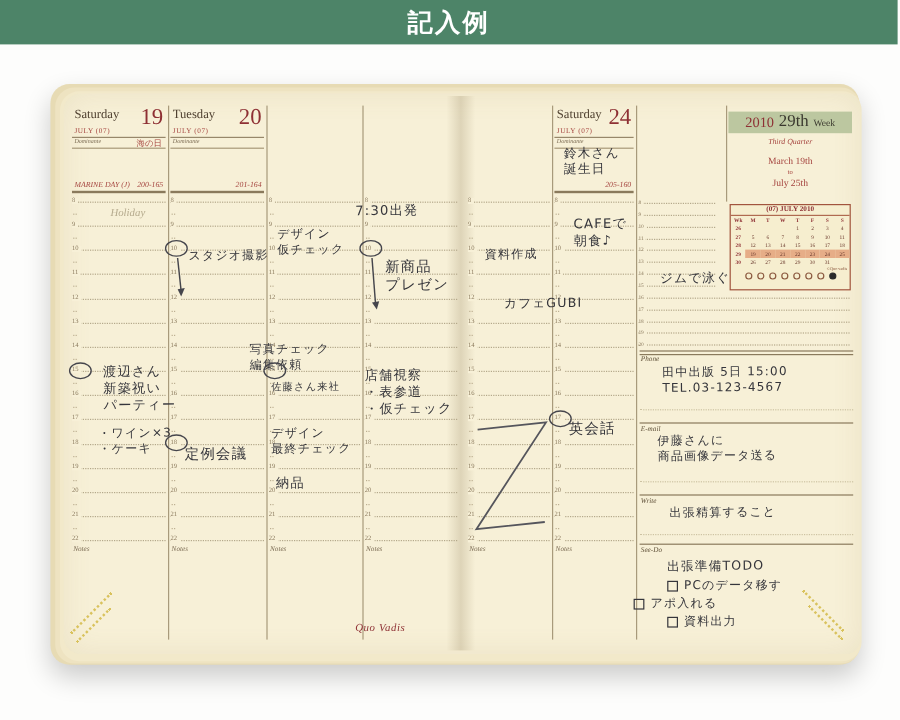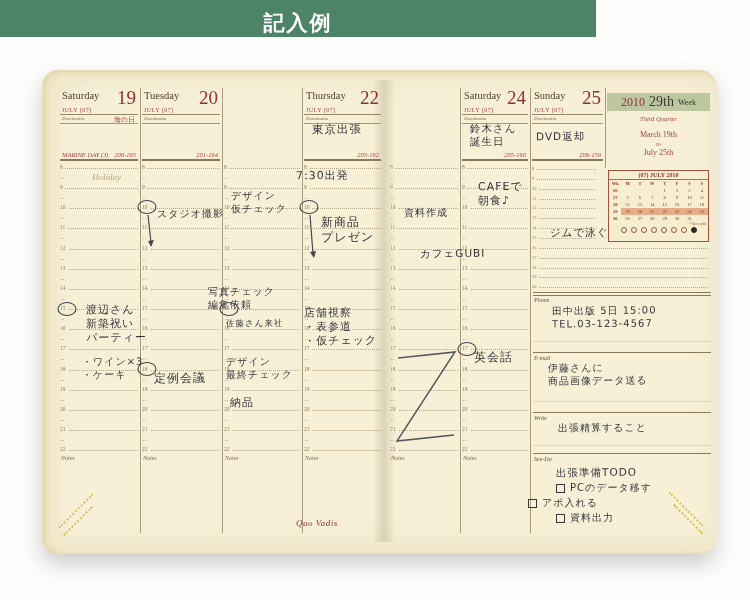--- a/index.html
+++ b/index.html
@@ -1,19 +1,19 @@
 <!DOCTYPE html>
 <html><head>
 <meta charset="utf-8">
 <style>
   html,body{margin:0;padding:0;background:#fff;}
   .photo{position:relative;width:750px;height:600px;overflow:hidden;background:#fdfdfc;
          font-family:"Liberation Serif",serif;}
-  .banner{position:absolute;left:0;top:0;width:596px;height:37px;background:#4d8468;
-          display:flex;align-items:flex-end;justify-content:center;}
+  .banner{position:absolute;left:0;top:0;width:748px;height:37px;background:#4d8468;
+          display:flex;align-items:center;justify-content:center;}
   .banner span{color:#fff;font-size:21px;font-weight:bold;letter-spacing:2px;
                font-family:"DejaVu Sans",sans-serif;}
   
   .edge{position:absolute;border-radius:16px;}
   .edge.e1{left:42px;top:70px;width:674px;height:484px;background:#e7dbb4;box-shadow:0 10px 22px rgba(0,0,0,.20);}
   .edge.e2{left:46px;top:73px;width:671px;height:480px;background:#eee3c1;}
   .edge.e3{left:50px;top:76px;width:668px;height:475px;background:#f2e9ca;}
   .page{position:absolute;left:53px;top:78px;width:664px;height:467px;background:#f7f0d7;
         border-radius:14px 12px 12px 14px;box-shadow:inset 0 0 24px rgba(160,130,70,.12);}
   .gutter{position:absolute;left:372px;top:80px;width:24px;height:462px;
@@ -107,50 +107,30 @@
   </div>
   <div class="day-hd" style="left:142px;width:78px">
     <div class="day-top">
         <span class="day-name">Tuesday</span>
         <span class="day-num">20</span>
       </div>
     <div class="day-month">JULY (07)</div>
     <div class="dominante">Dominante</div>
     <div class="day-code">201-164</div>
   </div>
-  <div class="day-hd" style="left:304px;width:77px">
-    <div class="day-top">
-        <span class="day-name">Thursday</span>
-        <span class="day-num">22</span>
-      </div>
-    <div class="day-month">JULY (07)</div>
-    <div class="dominante">Dominante</div>
-    <div class="hand" style="left:8px;top:34px;font-size:11.5px">東京出張</div>
-    <div class="day-code">203-162</div>
-  </div>
   <div class="day-hd" style="left:462px;width:66px">
     <div class="day-top">
         <span class="day-name">Saturday</span>
         <span class="day-num">24</span>
       </div>
     <div class="day-month">JULY (07)</div>
     <div class="dominante">Dominante</div>
     <div class="hand" style="left:8px;top:34px;font-size:10.5px">鈴木さん
 誕生日</div>
     <div class="day-code">205-160</div>
-  </div>
-  <div class="day-hd" style="left:532px;width:71px">
-    <div class="day-top">
-        <span class="day-name">Sunday</span>
-        <span class="day-num">25</span>
-      </div>
-    <div class="day-month">JULY (07)</div>
-    <div class="dominante">Dominante</div>
-    <div class="hand" style="left:4px;top:42px;font-size:10.5px">DVD返却</div>
-    <div class="day-code">206-159</div>
   </div>
 
   <div class="wk-band">
     <span class="wk-year">2010</span>
     <span class="wk-num">29th</span>
     <span class="wk-word">Week</span>
   </div>
   <div class="wk-quarter">Third Quarter</div>
   <div class="wk-range" style="top:130px">March 19th</div>
   <div class="wk-to" style="top:141px">to</div>

